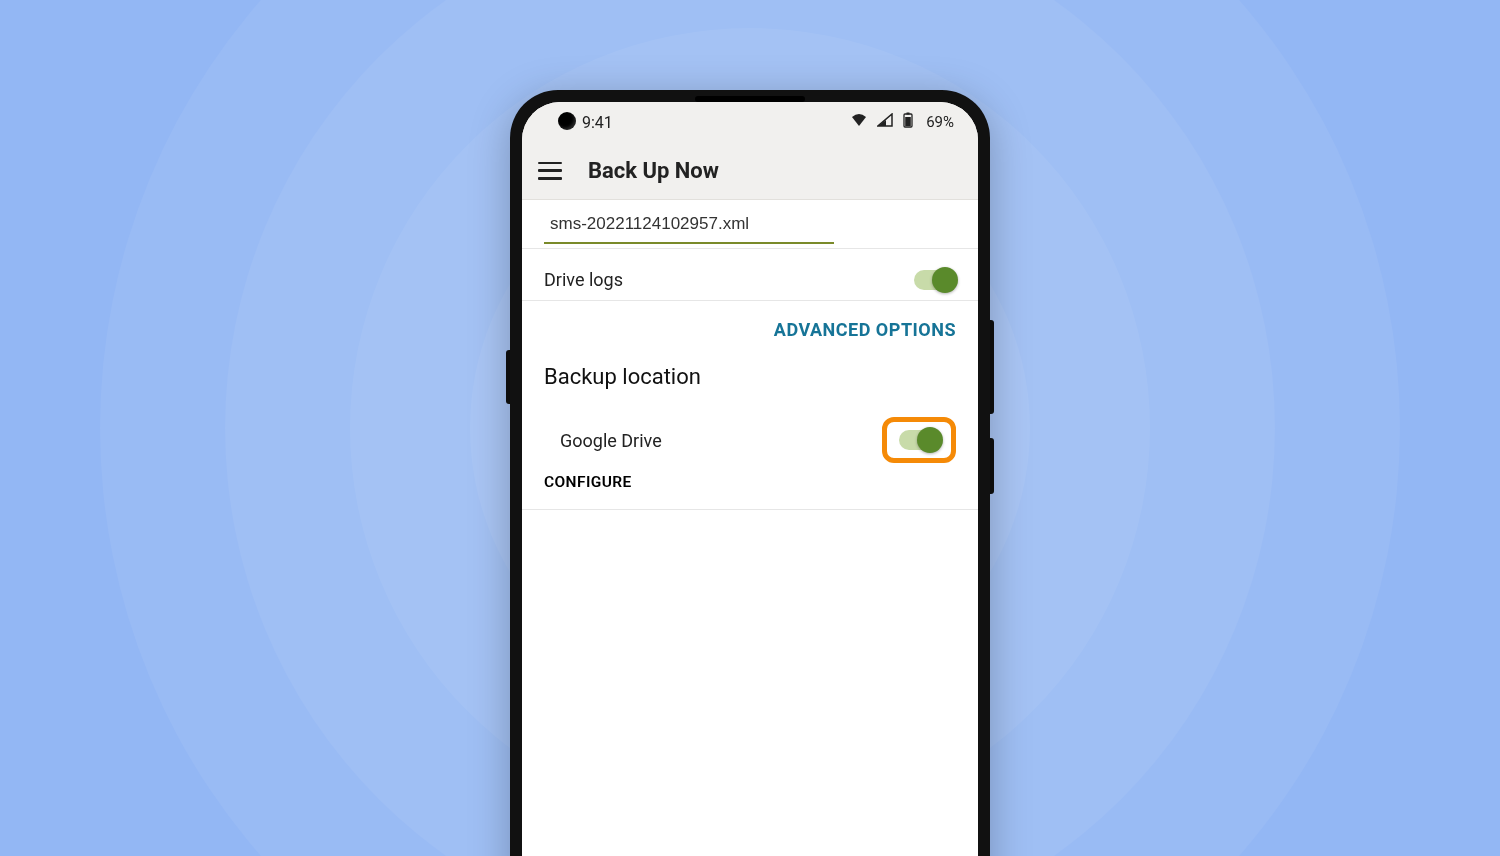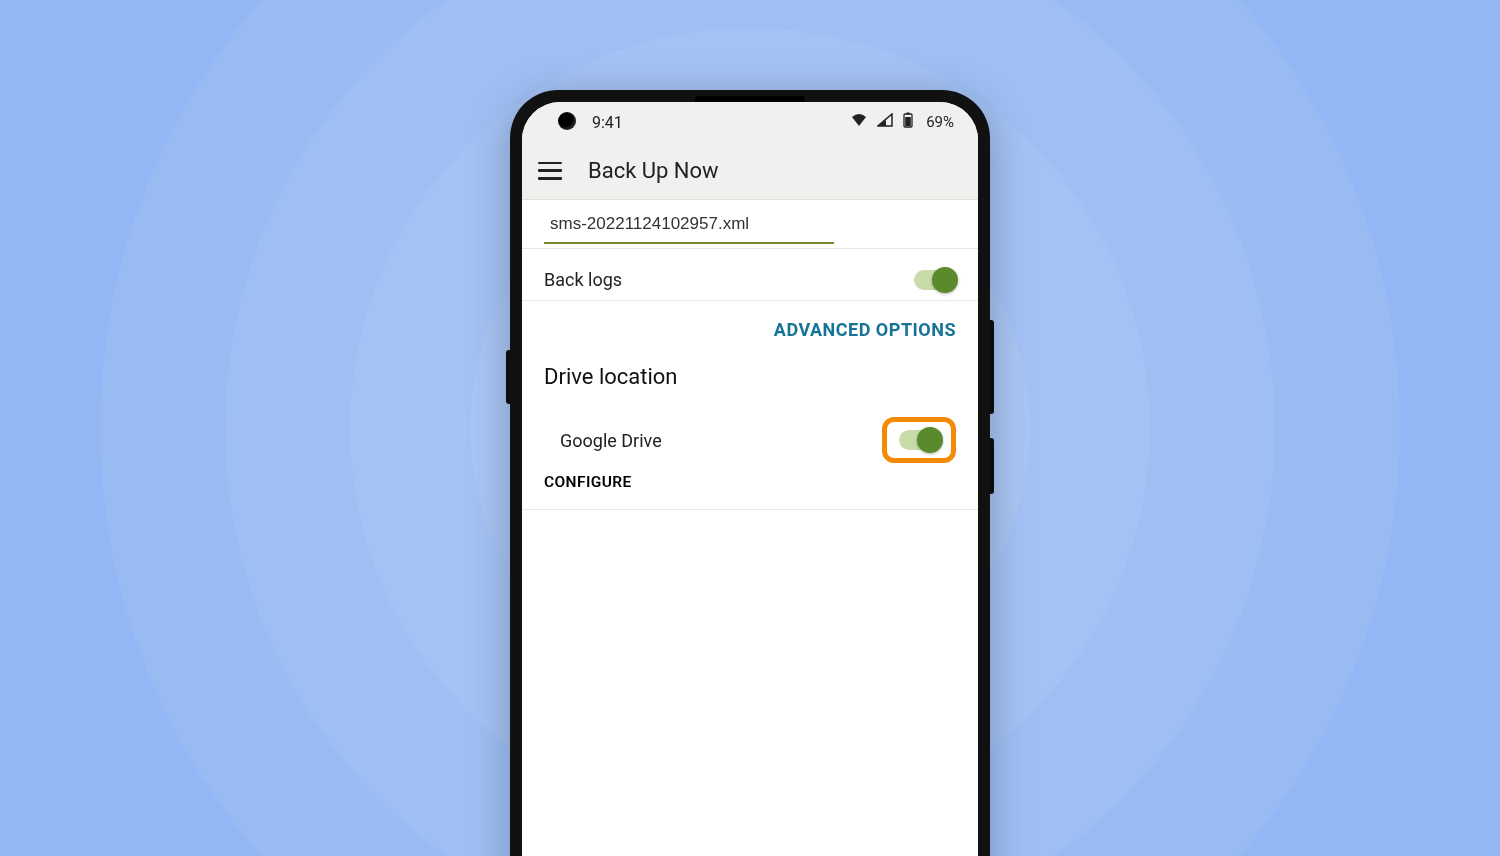--- a/index.html
+++ b/index.html
@@ -64,41 +64,41 @@
   padding: 0 24px;
   background: #f1f0ee;
   position: relative;
 }
 .camera-dot {
   width: 18px; height: 18px; border-radius: 50%; background: #000;
   position: absolute; left: 36px; top: 10px;
   box-shadow: inset -2px -2px 3px rgba(255,255,255,0.15);
 }
 .status-time {
-  margin-left: 46px; font-size: 16px; color: #222; font-weight: 450;
+  margin-left: 36px; font-size: 16px; color: #222; font-weight: 450;
 }
 .status-right {
   margin-left: auto; display: flex; align-items: center; gap: 10px;
   font-size: 15px; color: #222;
 }
 .app-bar {
   height: 58px;
   background: #f1f0ee;
   display: flex; align-items: center;
   padding: 0 16px;
   border-bottom: 1px solid #e2e0dc;
 }
 .hamburger {
   width: 24px; height: 18px;
   display: flex; flex-direction: column; justify-content: space-between;
   cursor: pointer;
 }
 .hamburger span { height: 2.5px; background: #222; border-radius: 1px; }
 .app-title {
-  margin-left: 26px; font-size: 22px; color: #222; font-weight: 400;
+  margin-left: 26px; font-size: 22px; color: #222; font-weight: 700;
 }
 .content { background: #fff; }
 .section-title {
   font-size: 22px; color: #111; font-weight: 450;
   padding: 28px 22px 10px;
 }
 .row {
   display: flex; align-items: center; justify-content: space-between;
   padding: 20px 22px 10px;
 }
@@ -202,30 +202,30 @@
       </div>
       <div class="app-title">Back Up Now</div>
     </div>
 
     <div class="content">
 
       <input class="input-line" value="sms-20221124102957.xml" style="">
       <div class="divider"></div>
 
       <div class="row">
-        <span class="row-label">Back logs</span>
+        <span class="row-label">Drive logs</span>
         <span class="toggle">
             <span class="thumb"></span>
           </span>
       </div>
       <div class="divider"></div>
 
       <div class="adv-options">ADVANCED OPTIONS</div>
 
-      <div class="section-title" style="padding-top:6px;">Drive location</div>
+      <div class="section-title" style="padding-top:6px;">Backup location</div>
 
       <div class="loc-row">
         <span class="row-label">Google Drive</span>
         <span class="highlight-box">
           <span class="toggle">
               <span class="thumb"></span>
             </span>
         </span>
       </div>
       <div class="configure">CONFIGURE</div>

